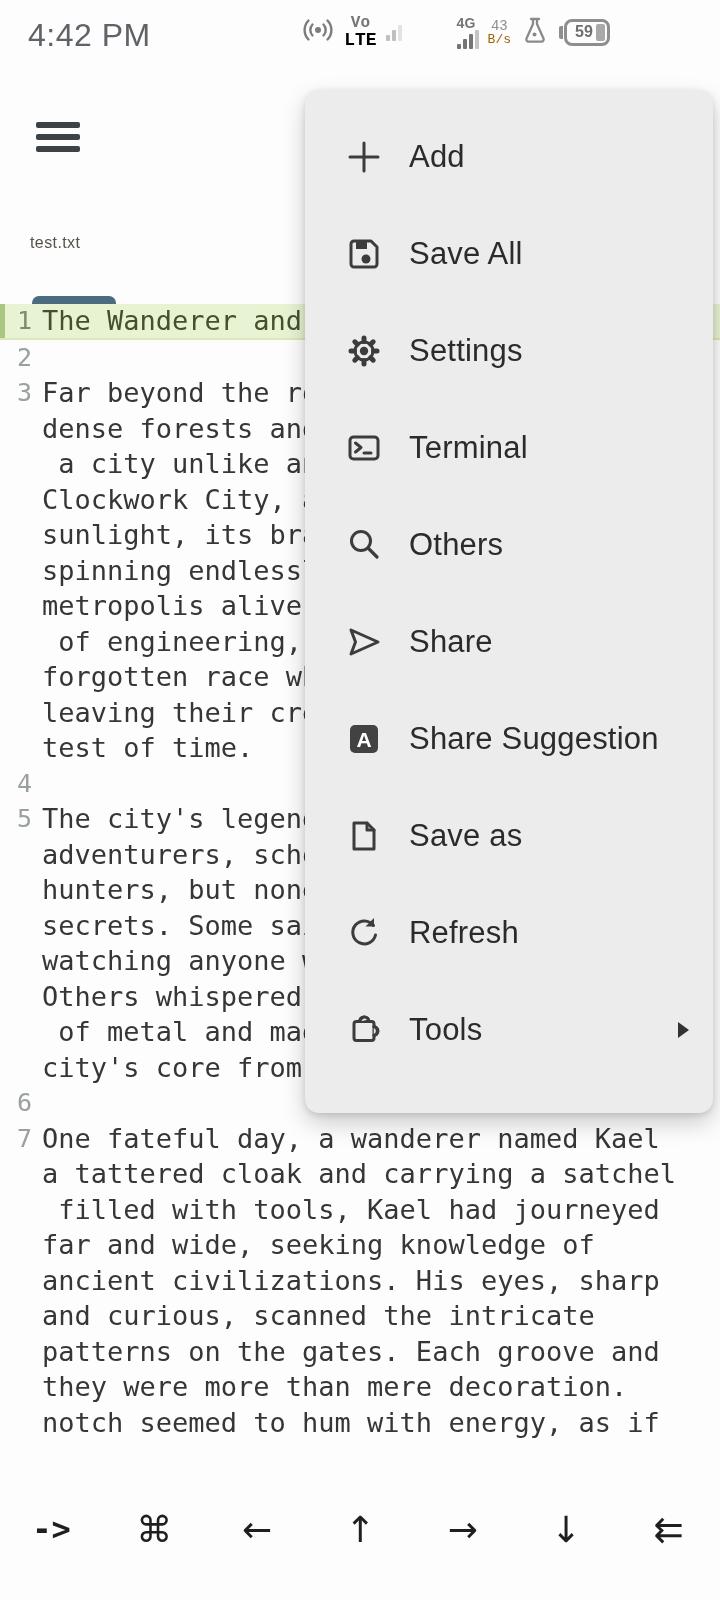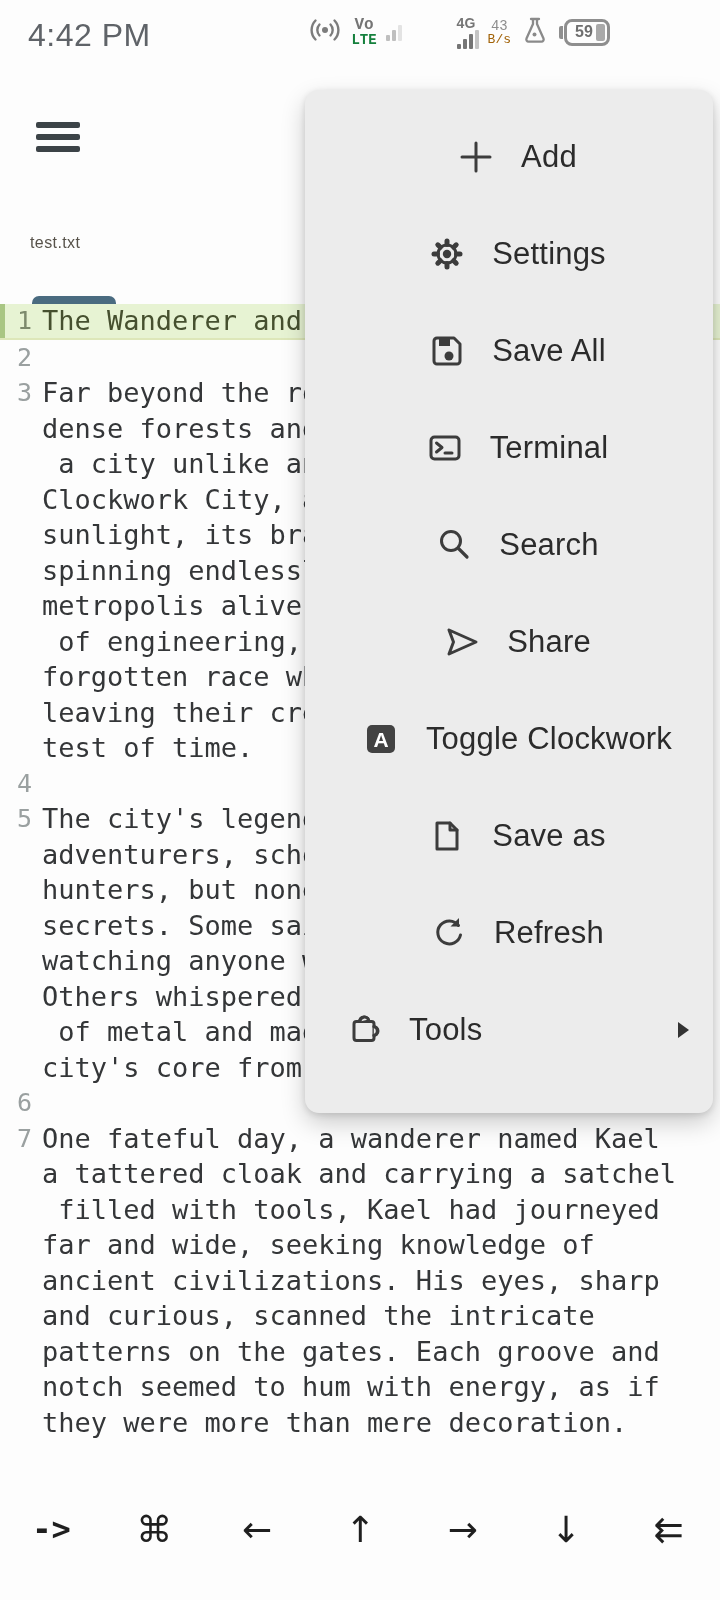--- a/index.html
+++ b/index.html
@@ -5,21 +5,21 @@
   html,body{margin:0;padding:0;}
   body{font-family:"Liberation Sans",sans-serif;background:#fdfdfd;}
   .screen{position:relative;width:720px;height:1600px;overflow:hidden;background:#fdfdfd;}
 
   
   .status-bar{position:absolute;left:0;top:0;width:624px;height:64px;}
   .sb-time{position:absolute;left:28px;top:17px;font-size:32px;color:#5f6368;letter-spacing:.5px;}
   .sb-icons{position:absolute;right:14px;top:0;height:64px;display:flex;align-items:center;gap:9px;color:#7c7c7c;}
   .sb-stack{display:flex;flex-direction:column;align-items:center;line-height:1;font-family:Liberation Mono, monospace;}
   .sb-stack .t1{font-size:16px;font-weight:bold;color:#757575;}
-  .sb-stack .t2{font-size:14px;font-weight:bold;color:#15803d;}
+  .sb-stack .t2{font-size:18px;font-weight:bold;color:#000000;}
   .sb-stack .s1{font-size:14px;color:#8d8d8d;}
   .sb-stack .s2{font-size:13px;color:#a16207;}
   .sig-wrap{display:flex;flex-direction:column;align-items:center;line-height:1;margin-left:46px;}
   .sig-4g{font-size:14px;font-weight:bold;color:#757575;margin-bottom:1px;align-self:flex-start;}
   .bars{display:flex;align-items:flex-end;gap:2px;height:18px;}
   .bars i{display:block;width:4px;border-radius:1px;background:#757575;}
   .bars i.lt{background:#c4c4c4;}
   .sim2{opacity:.45;}
   .battery{position:relative;display:flex;align-items:center;justify-content:space-between;}
   .bat-tip{width:4px;height:13px;background:#8e8e8e;border-radius:2px 0 0 2px;margin-right:1px;}
@@ -44,21 +44,21 @@
   .row.hl{background:#e7f3d3;border-bottom:2px solid #dde7b9;box-sizing:border-box;position:relative;}
   .row.hl::before{content:"";position:absolute;left:0;top:0;bottom:0;width:5px;background:#a9c683;}
   .row.hl .code{color:#46502f;}
   .row.hl .gut{color:#7d8a6d;}
   .faded-gutter-mark{position:absolute;left:14px;top:1494px;width:18px;height:5px;background:#dcdcdc;border-radius:2px;z-index:1;}
 
   
   .menu{position:absolute;left:305px;top:90px;width:408px;height:1023px;background:#ececec;border-radius:14px;
         box-shadow:0 10px 24px rgba(0,0,0,.20),0 2px 6px rgba(0,0,0,.12);z-index:5;
         padding:18px 0 0 0;box-sizing:border-box;}
-  .menu-item{display:flex;align-items:center;height:97px;padding:0 24px 0 38px;cursor:pointer;justify-content:center;}
+  .menu-item{display:flex;align-items:center;height:97px;padding:0 24px 0 38px;cursor:pointer;}
   .mi-icon{width:42px;height:42px;flex:0 0 42px;display:flex;align-items:center;justify-content:center;}
   .mi-label{margin-left:24px;font-size:31px;color:#2b2b2b;letter-spacing:.2px;}
   .mi-caret{margin-left:auto;width:0;height:0;border-left:11px solid #333;border-top:8px solid transparent;border-bottom:8px solid transparent;}
 
   
   .qtoolbar{position:absolute;left:0;top:1484px;width:720px;height:90px;display:flex;background:#fdfdfd;z-index:3;}
   .qk{flex:1;display:flex;align-items:center;justify-content:center;background:none;border:none;cursor:pointer;color:#1f1f1f;padding:0;}
   .qk .glyph{font-family:"DejaVu Sans",sans-serif;font-size:36px;color:#1f1f1f;}
   .qk .glyph.mono{font-family:"DejaVu Sans Mono",monospace;font-size:32px;font-weight:bold;}
 </style>
@@ -240,37 +240,47 @@
       <div class="row">
         <span class="gut"></span>
         <span class="code">and curious, scanned the intricate</span>
       </div>
       <div class="row">
         <span class="gut"></span>
         <span class="code">patterns on the gates. Each groove and</span>
       </div>
       <div class="row">
         <span class="gut"></span>
+        <span class="code">they were more than mere decoration.</span>
+      </div>
+      <div class="row">
+        <span class="gut"></span>
         <span class="code">notch seemed to hum with energy, as if</span>
-      </div>
-      <div class="row">
-        <span class="gut"></span>
-        <span class="code">they were more than mere decoration.</span>
       </div>
     </div>
   <div class="faded-gutter-mark"></div>
 
   <div class="menu" id="menu">
       <div class="menu-item">
         <span class="mi-icon">
           <svg width="40" height="40" viewBox="0 0 40 40">
             <path d="M20 6v28M6 20h28" fill="none" stroke="#3c3c3c" stroke-width="3" stroke-linecap="round" stroke-linejoin="round"></path>
           </svg>
         </span>
         <span class="mi-label">Add</span>
+      </div>
+      <div class="menu-item">
+        <span class="mi-icon">
+          <svg width="40" height="40" viewBox="0 0 40 40">
+            <path d="M7 10a3 3 0 0 1 3-3h17l6 6v17a3 3 0 0 1-3 3H10a3 3 0 0 1-3-3z" fill="none" stroke="#3c3c3c" stroke-width="3" stroke-linecap="round" stroke-linejoin="round"></path>
+            <rect x="12" y="7" width="11" height="8" fill="#3c3c3c"></rect>
+            <circle cx="22" cy="25" r="4.5" fill="#3c3c3c"></circle>
+          </svg>
+        </span>
+        <span class="mi-label">Save All</span>
       </div>
       <div class="menu-item">
         <span class="mi-icon">
           <svg width="40" height="40" viewBox="0 0 40 40">
             <circle cx="20" cy="20" r="9" fill="none" stroke="#3c3c3c" stroke-width="3" stroke-linecap="round" stroke-linejoin="round"></circle>
             <g stroke="#3c3c3c" stroke-width="5" stroke-linecap="round">
               <line x1="29.5" y1="20" x2="33" y2="20"></line>
               <line x1="26.7" y1="26.7" x2="29.2" y2="29.2"></line>
               <line x1="20" y1="29.5" x2="20" y2="33"></line>
               <line x1="13.3" y1="26.7" x2="10.8" y2="29.2"></line>
@@ -280,62 +290,52 @@
               <line x1="26.7" y1="13.3" x2="29.2" y2="10.8"></line>
             </g>
             <circle cx="20" cy="20" r="4.2" fill="#3c3c3c"></circle>
           </svg>
         </span>
         <span class="mi-label">Settings</span>
       </div>
       <div class="menu-item">
         <span class="mi-icon">
           <svg width="40" height="40" viewBox="0 0 40 40">
-            <path d="M7 10a3 3 0 0 1 3-3h17l6 6v17a3 3 0 0 1-3 3H10a3 3 0 0 1-3-3z" fill="none" stroke="#3c3c3c" stroke-width="3" stroke-linecap="round" stroke-linejoin="round"></path>
-            <rect x="12" y="7" width="11" height="8" fill="#3c3c3c"></rect>
-            <circle cx="22" cy="25" r="4.5" fill="#3c3c3c"></circle>
-          </svg>
-        </span>
-        <span class="mi-label">Save All</span>
-      </div>
-      <div class="menu-item">
-        <span class="mi-icon">
-          <svg width="40" height="40" viewBox="0 0 40 40">
             <rect x="6" y="9" width="28" height="22" rx="3.5" fill="none" stroke="#3c3c3c" stroke-width="3" stroke-linecap="round" stroke-linejoin="round"></rect>
             <path d="M11.5 15l5.5 4.5-5.5 4.5" fill="none" stroke="#3c3c3c" stroke-width="3" stroke-linecap="round" stroke-linejoin="round"></path>
             <line x1="20" y1="25" x2="27" y2="25" stroke="#3c3c3c" stroke-width="3" stroke-linecap="round"></line>
           </svg>
         </span>
         <span class="mi-label">Terminal</span>
       </div>
       <div class="menu-item">
         <span class="mi-icon">
           <svg width="40" height="40" viewBox="0 0 40 40">
             <circle cx="17" cy="16" r="9.5" fill="none" stroke="#3c3c3c" stroke-width="3" stroke-linecap="round" stroke-linejoin="round"></circle>
             <line x1="24.5" y1="23.5" x2="33" y2="32" stroke="#3c3c3c" stroke-width="3.2" stroke-linecap="round"></line>
           </svg>
         </span>
-        <span class="mi-label">Search</span>
+        <span class="mi-label">Others</span>
       </div>
       <div class="menu-item">
         <span class="mi-icon">
           <svg width="40" height="40" viewBox="0 0 40 40">
             <path d="M7 8l27 12L7 32l4.5-12z" fill="none" stroke="#3c3c3c" stroke-width="3" stroke-linecap="round" stroke-linejoin="round"></path>
           </svg>
         </span>
         <span class="mi-label">Share</span>
       </div>
       <div class="menu-item">
         <span class="mi-icon">
           <svg width="40" height="40" viewBox="0 0 40 40">
             <rect x="6" y="6" width="28" height="28" rx="5" fill="#424242"></rect>
             <text x="20" y="28" text-anchor="middle" font-family="Liberation Sans,sans-serif" font-size="21" font-weight="bold" fill="#ffffff">A</text>
           </svg>
         </span>
-        <span class="mi-label">Toggle Clockwork</span>
+        <span class="mi-label">Share Suggestion</span>
       </div>
       <div class="menu-item">
         <span class="mi-icon">
           <svg width="40" height="40" viewBox="0 0 40 40">
             <path d="M10 7h13l7 7v19H10z" fill="none" stroke="#3c3c3c" stroke-width="3" stroke-linecap="round" stroke-linejoin="round"></path>
             <path d="M23 7v7h7" fill="none" stroke="#3c3c3c" stroke-width="3" stroke-linecap="round" stroke-linejoin="round"></path>
           </svg>
         </span>
         <span class="mi-label">Save as</span>
       </div>

